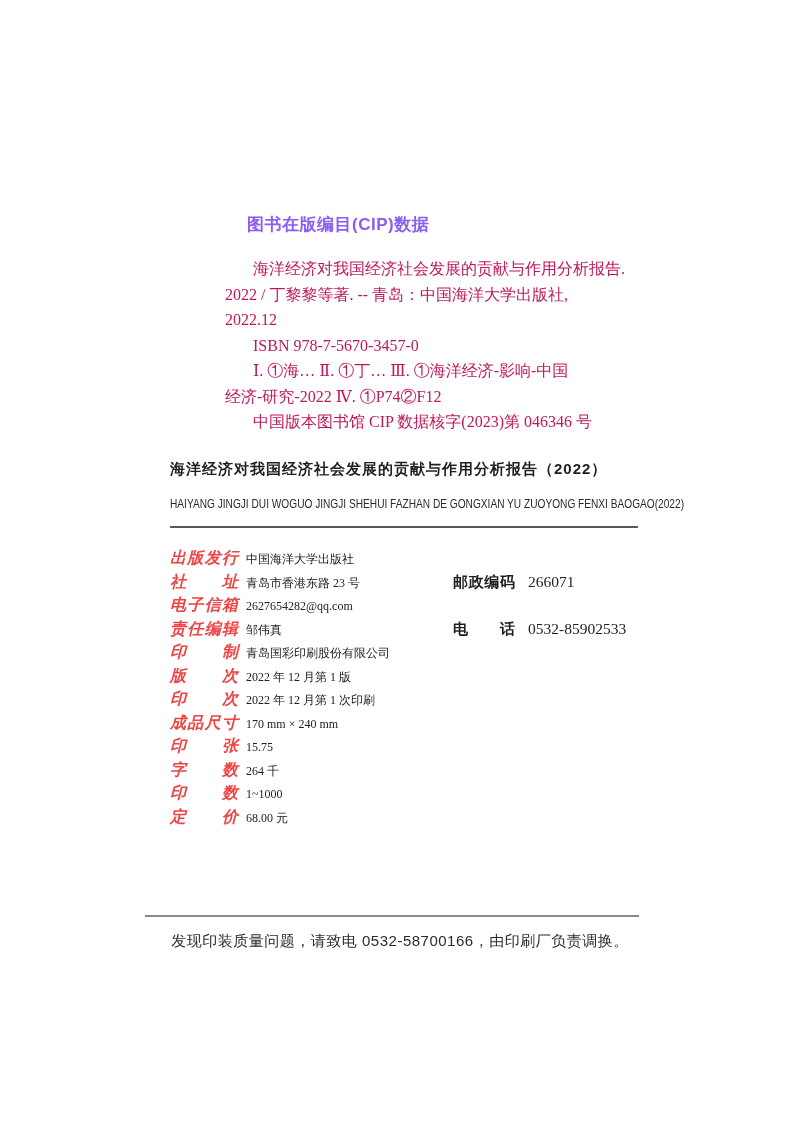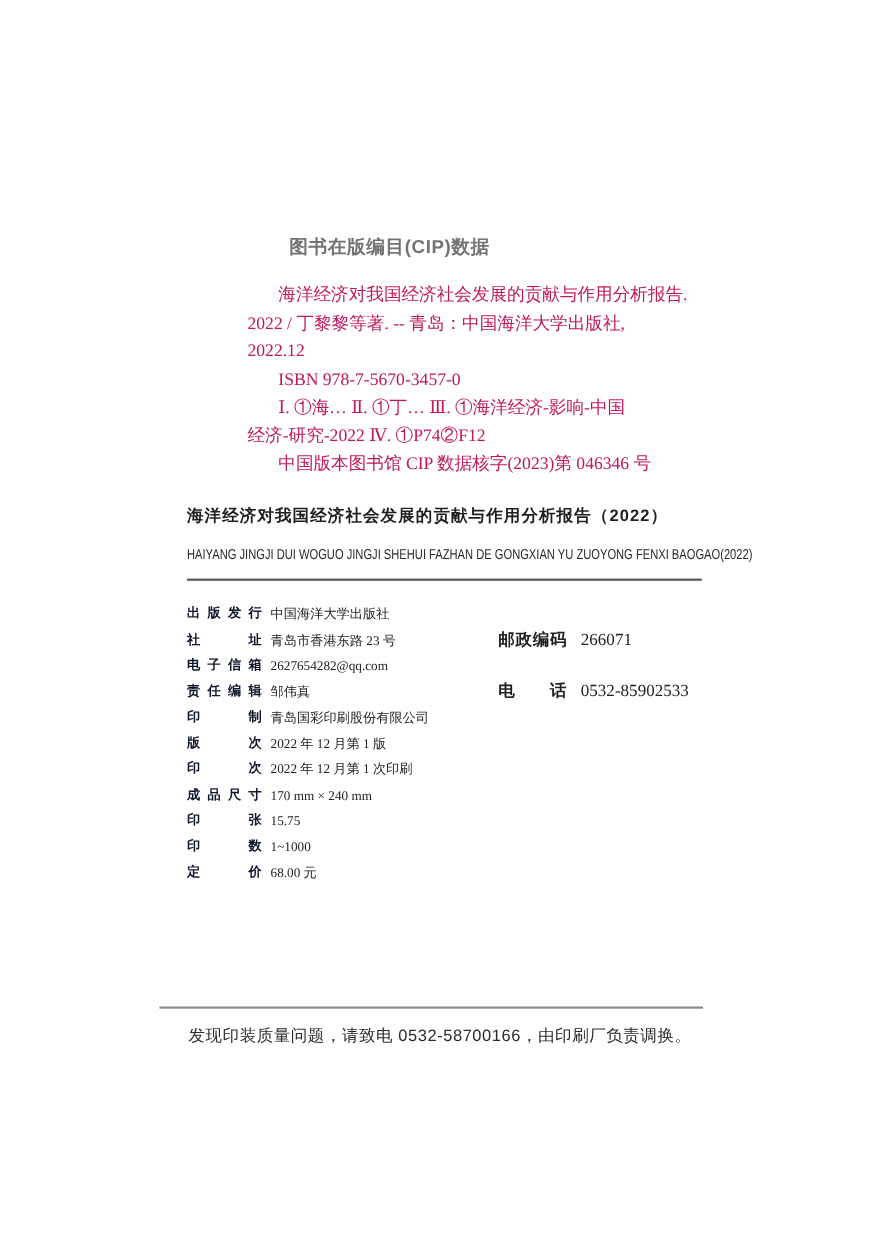--- a/index.html
+++ b/index.html
@@ -19,23 +19,23 @@
     position: absolute;
     left: 225px;
     top: 213px;
     width: 440px;
   }
   .cip-heading {
     font-family: "Liberation Sans", "DejaVu Sans", sans-serif;
     font-weight: 700;
     font-size: 17px;
     letter-spacing: 0.5px;
-    margin-left: 38px;
+    margin-left: 22px;
     margin-bottom: 20px;
-    color: #737373;
+    color: #8b5cf6;
   }
   .cip-line {
     font-size: 16px;
     line-height: 25.5px;
     white-space: nowrap;
     color: #be185d;
   }
   .cip-line.indent { padding-left: 28px; }
 
   
@@ -84,25 +84,26 @@
     height: 23.5px;
     line-height: 23.5px;
     font-size: 15.5px;
     white-space: nowrap;
   }
   .lbl {
     display: inline-block;
     width: 68px;
     font-family: "Liberation Sans", "DejaVu Sans", sans-serif;
     font-weight: 700;
-    font-size: 12px;
+    font-size: 16px;
     text-align: justify;
     text-align-last: justify;
-    color: #0f172a;
+    color: #ef4444;
     vertical-align: top;
+    font-style: italic;
   }
   .val {
     margin-left: 8px;
     font-size: 12px;
     color: #222;
   }
   .lbl2 {
     position: absolute;
     left: 283px;
     top: 0;
@@ -199,20 +200,23 @@
   </div>
 
   <div class="crow">
     <span class="lbl">成品尺寸</span><span class="val">170 mm × 240 mm</span>
   </div>
 
   <div class="crow">
     <span class="lbl">印张</span><span class="val">15.75</span>
   </div>
 
+  <div class="crow">
+    <span class="lbl">字数</span><span class="val">264 千</span>
+  </div>
 
   <div class="crow">
     <span class="lbl">印数</span><span class="val">1~1000</span>
   </div>
 
   <div class="crow">
     <span class="lbl">定价</span><span class="val">68.00 元</span>
   </div>
 
 

